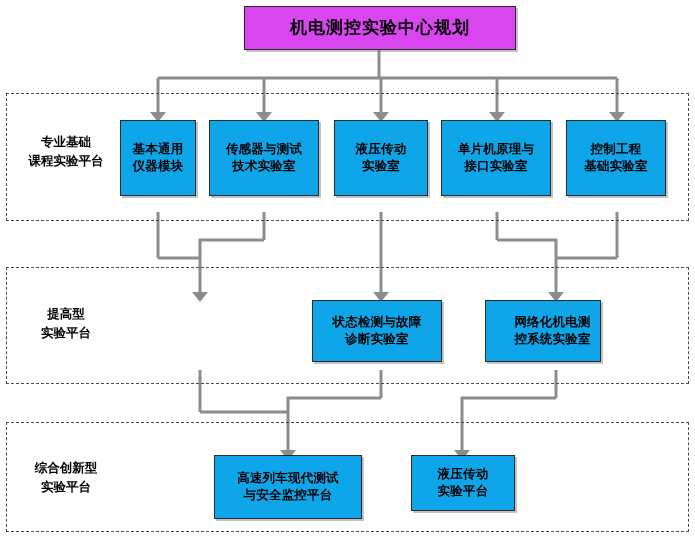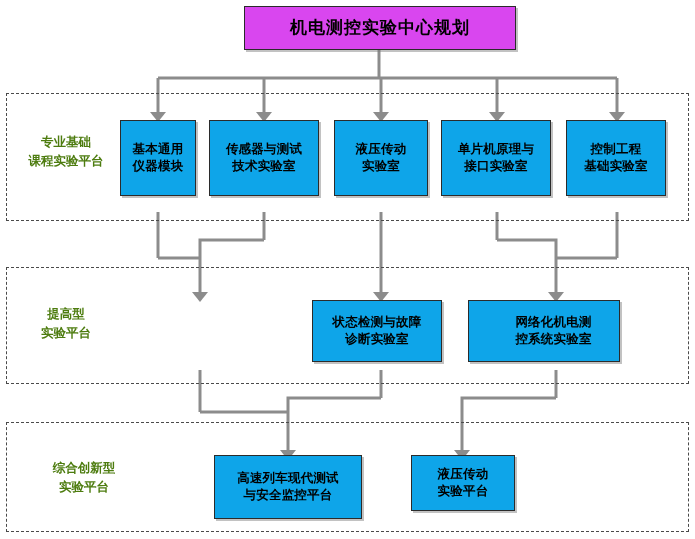--- a/index.html
+++ b/index.html
@@ -55,21 +55,21 @@
     border: 1px dashed #4a4a4a;
     background: transparent;
   }
   .band-label {
     position: absolute;
     font-size: 12.5px;
     font-weight: bold;
     line-height: 1.5;
     text-align: center;
     white-space: pre-line;
-    color: #4d7c0f;
+    color: #000000;
   }
 </style>
 </head>
 <body>
 
 <div id="diagram">
 
   <svg class="connectors" viewBox="0 0 695 539">
     <g stroke="#8c8c8c" stroke-width="3" fill="none">
 
@@ -156,27 +156,27 @@
   </div>
 
   <div class="band" style="left:6px; top:267px; width:683px; height:117px;"></div>
   <div class="band-label" style="left:18px; top:305px; width:96px;">提高型
 实验平台</div>
 
   <div class="node" style="left:312px; top:300px; width:130px; height:62px;text-align:center;">
     <span>状态检测与故障
 诊断实验室</span>
   </div>
-  <div class="node" style="left:468px; top:300px; width:152px; height:62px;padding-left:19px;">
+  <div class="node" style="left:485px; top:300px; width:116px; height:62px;padding-left:19px;">
     <span>网络化机电测
 控系统实验室</span>
   </div>
 
   <div class="band" style="left:6px; top:422px; width:683px; height:110px;"></div>
-  <div class="band-label" style="left:36px; top:459px; width:96px;">综合创新型
+  <div class="band-label" style="left:18px; top:459px; width:96px;">综合创新型
 实验平台</div>
 
   <div class="node" style="left:214px; top:455px; width:148px; height:64px;">
     <span>高速列车现代测试
 与安全监控平台</span>
   </div>
   <div class="node" style="left:411px; top:455px; width:104px; height:56px;">
     <span>液压传动
 实验平台</span>
   </div>

